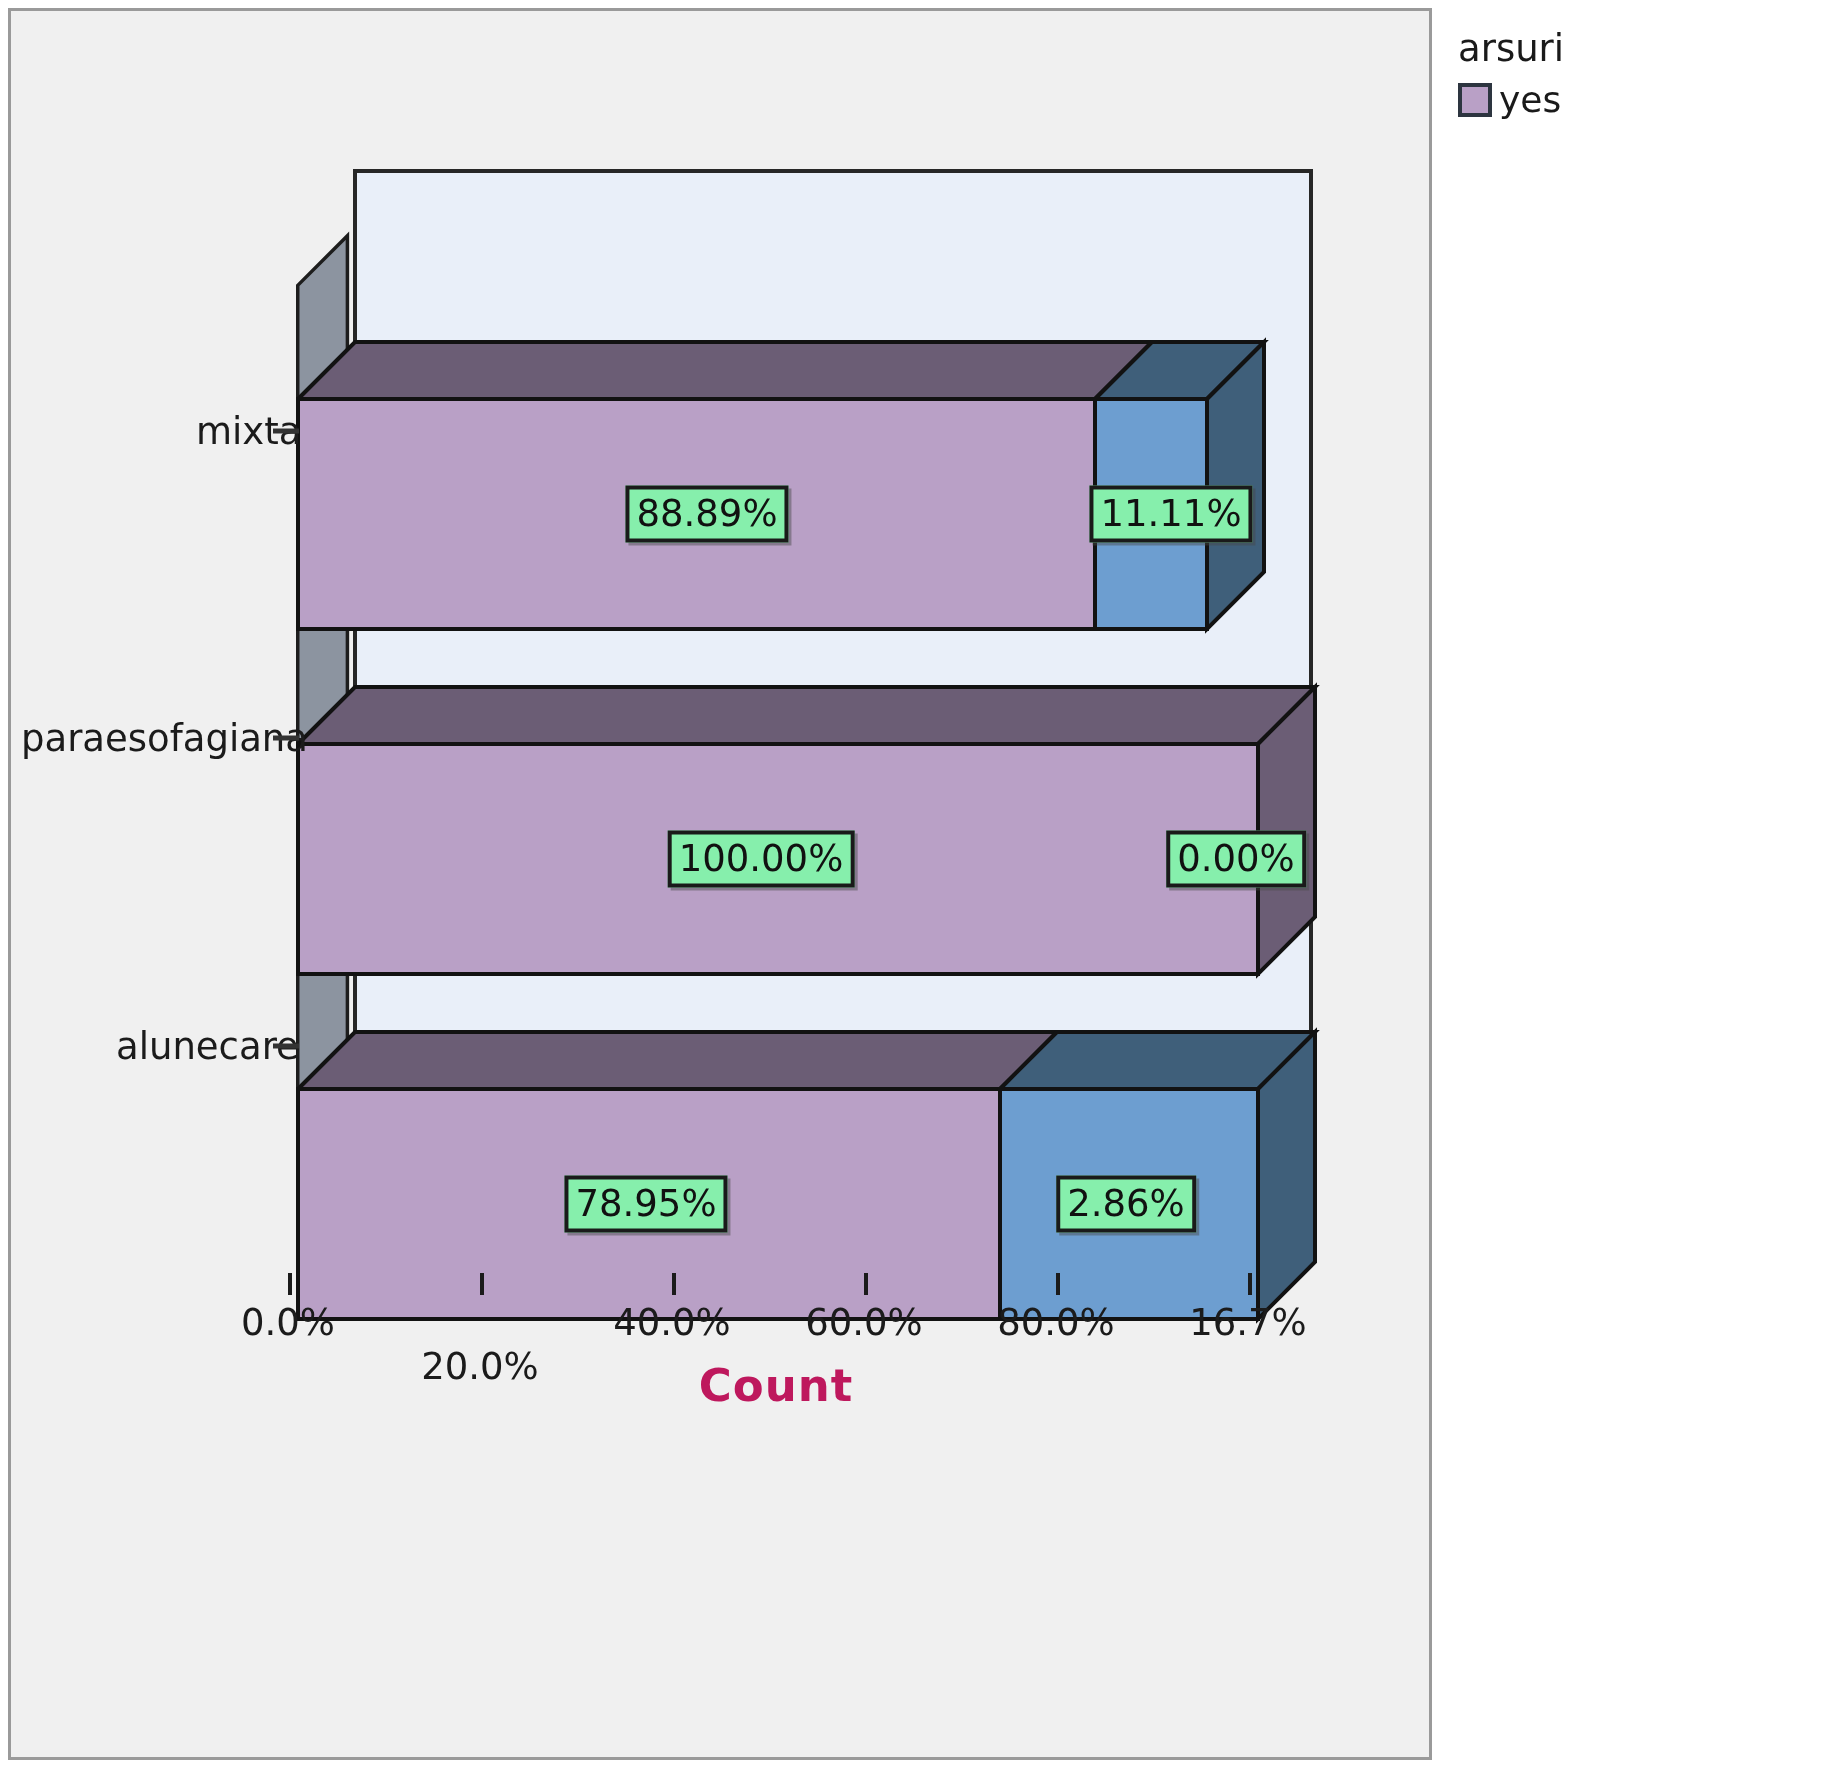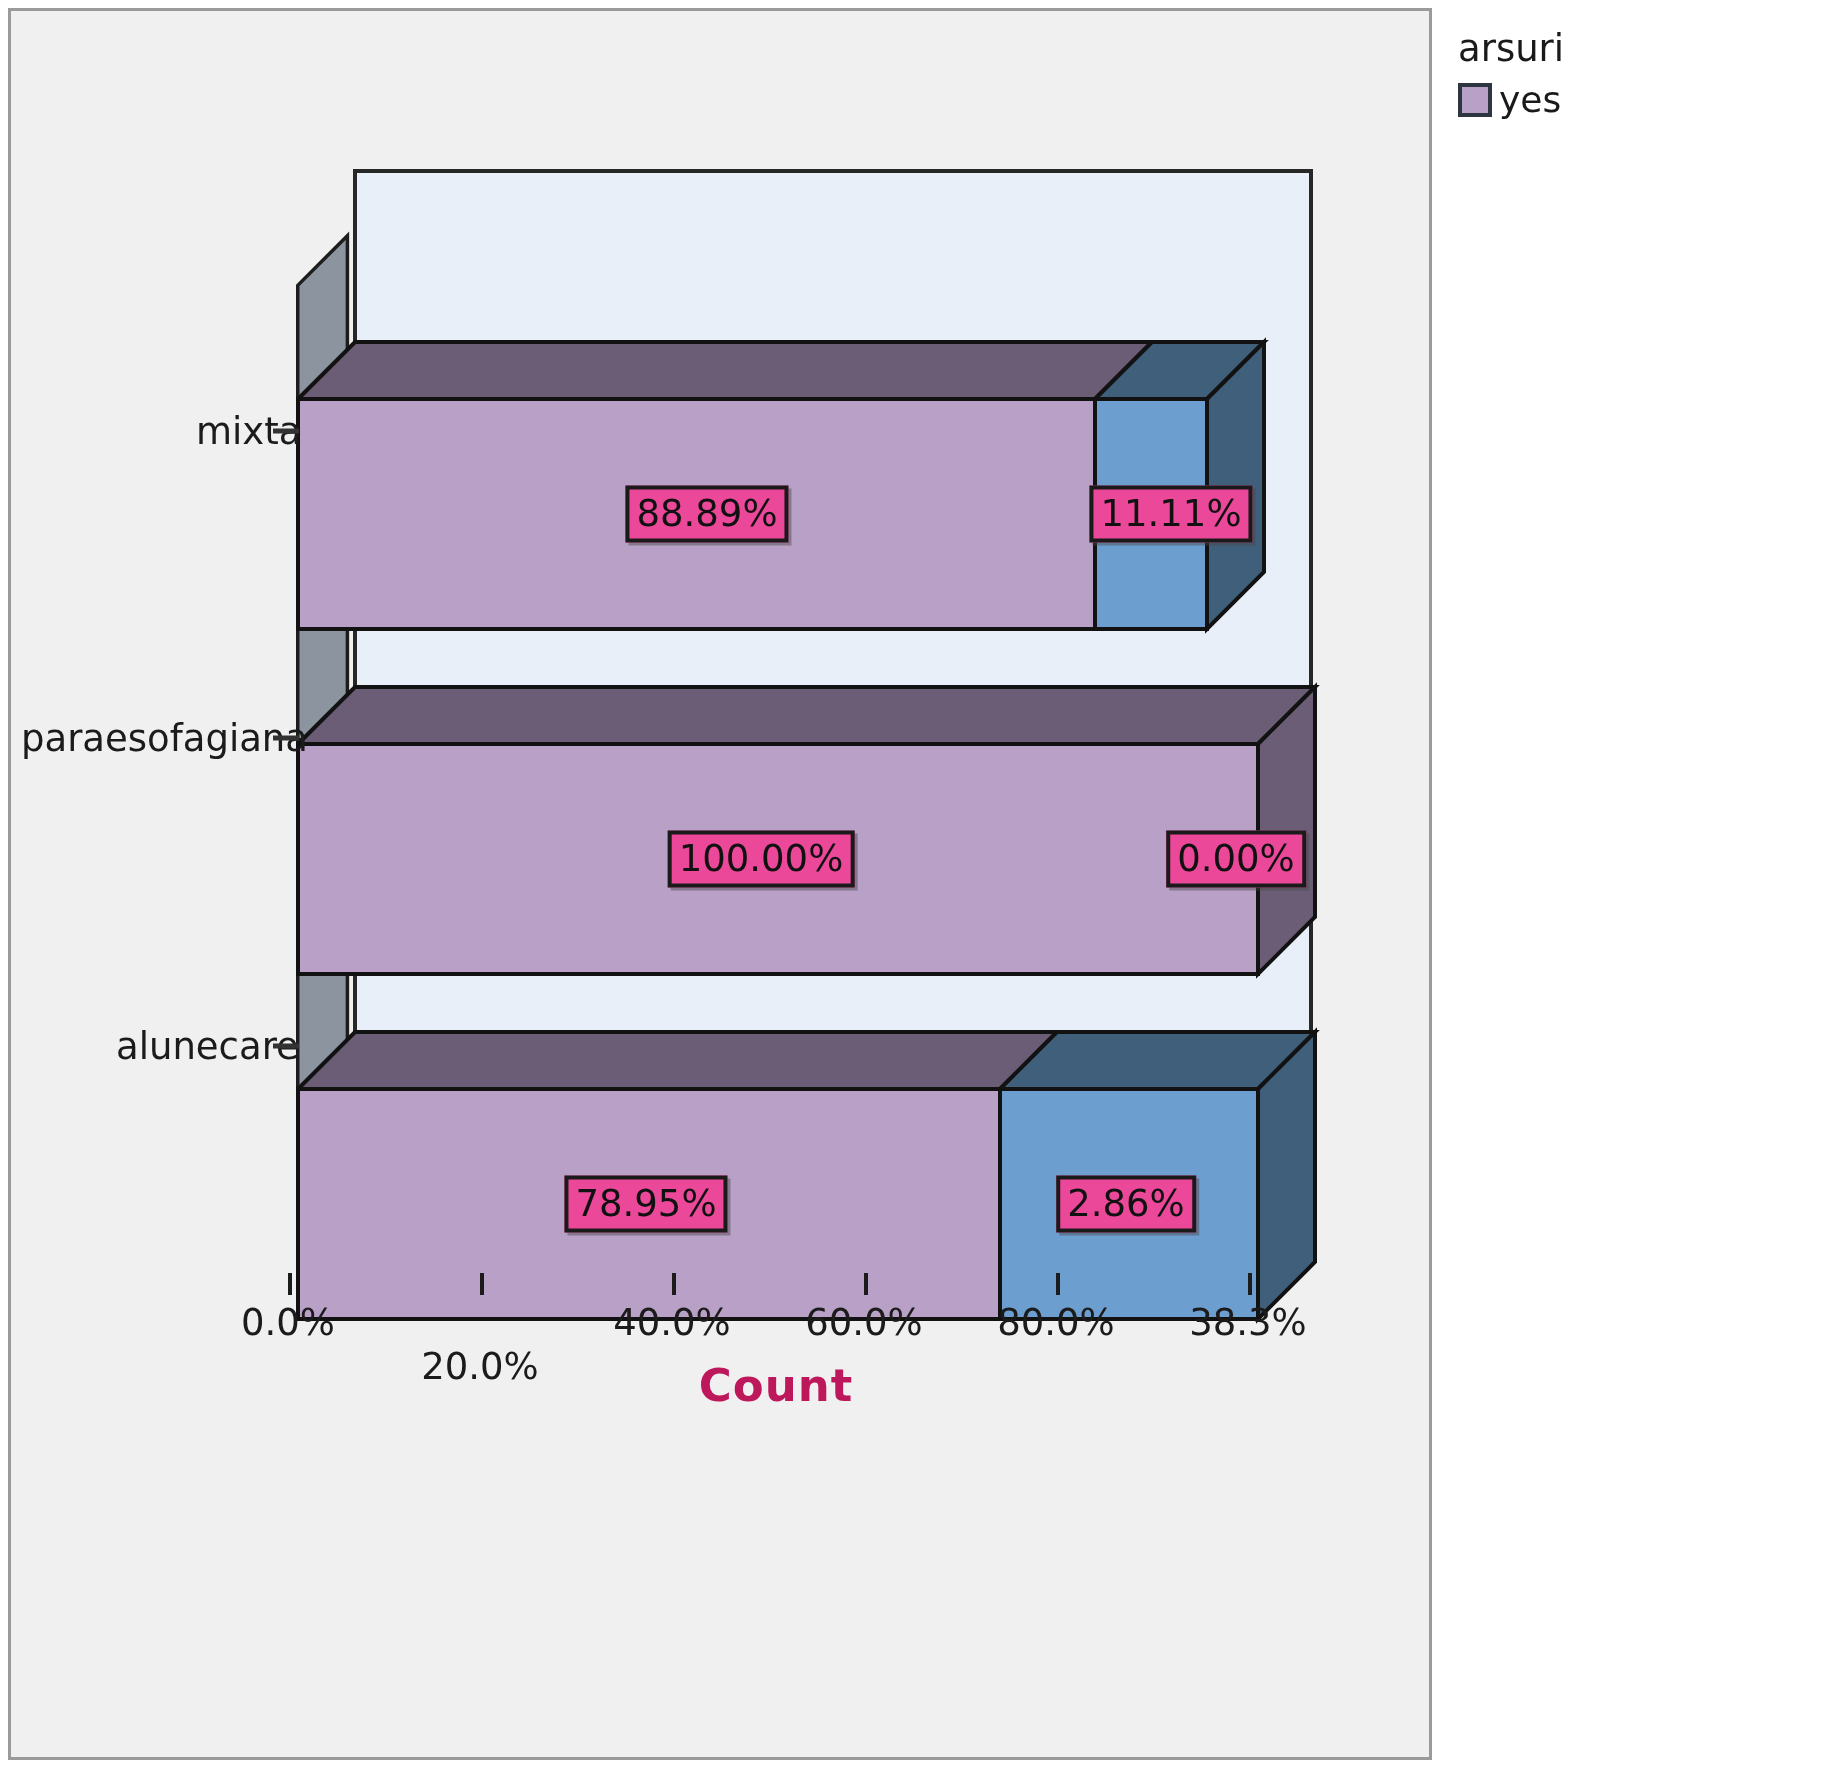--- a/index.html
+++ b/index.html
@@ -153,21 +153,21 @@
     position: absolute;
     width: 26px;
     height: 5px;
     background: #333333;
     transform: translateY(-50%);
   }
 
   
   .data-label {
     position: absolute;
-    background: #ec4899;
+    background: #86efac;
     border: 4px solid #1a1a1a;
     font-size: 37px;
     color: #111111;
     padding: 5px 7px 7px 7px;
     line-height: 1;
     white-space: nowrap;
     transform: translate(-50%, -50%);
     box-shadow: 3px 3px 0 rgba(70,70,70,0.45);
   }
 </style>
@@ -254,21 +254,21 @@
     <div class="x-tick-mark" style="left:384px;"></div>
     <div class="x-tick-mark" style="left:576px;"></div>
     <div class="x-tick-mark" style="left:768px;"></div>
     <div class="x-tick-mark" style="left:960px;"></div>
 
     <div class="x-tick-label" style="left:0px;   top:28px;">0.0%</div>
     <div class="x-tick-label" style="left:192px; top:28px;margin-top:44px;">20.0%</div>
     <div class="x-tick-label" style="left:384px; top:28px;">40.0%</div>
     <div class="x-tick-label" style="left:576px; top:28px;">60.0%</div>
     <div class="x-tick-label" style="left:768px; top:28px;">80.0%</div>
-    <div class="x-tick-label" style="left:960px; top:28px;">38.3%</div>
+    <div class="x-tick-label" style="left:960px; top:28px;">16.7%</div>
   </div>
 
   <div id="x-title">Count</div>
 </div>
 
 <div id="legend">
   <div id="legend-title">arsuri</div>
 
 
   <div class="legend-row">

